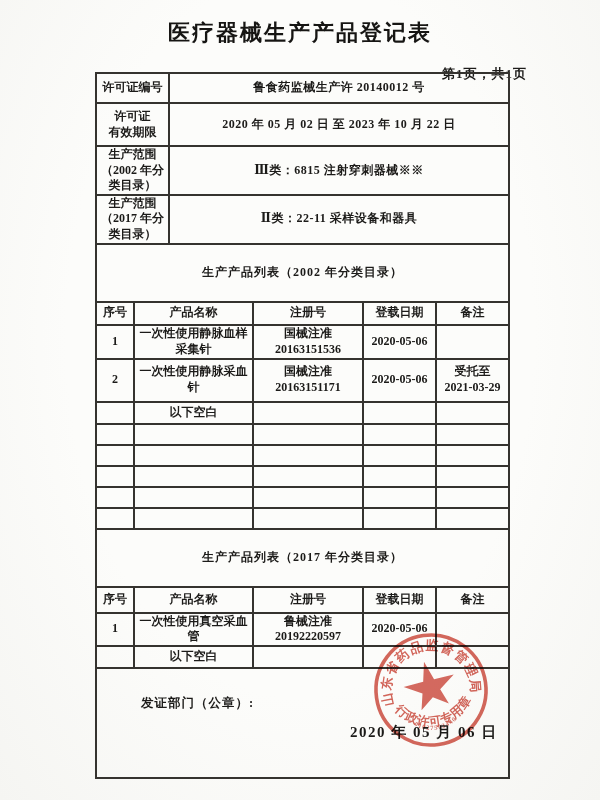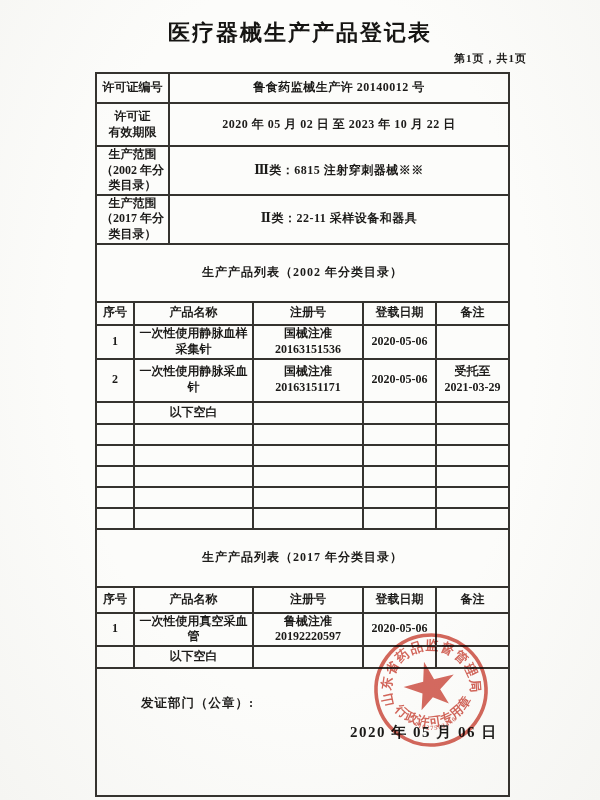--- a/index.html
+++ b/index.html
@@ -12,40 +12,40 @@
   .page{
     position:relative;width:600px;height:800px;overflow:hidden;
     background:radial-gradient(ellipse at 50% 42%, #fcfcfa 55%, #f5f5f2 100%);
   }
   .doc-title{
     position:absolute;top:18px;left:0;width:600px;
     text-align:center;font-size:22px;font-weight:bold;
     letter-spacing:2px;margin:0;color:#161513;
   }
   .page-info{
-    position:absolute;top:51px;right:73px;
-    font-size:11px;font-weight:bold;letter-spacing:1px;
+    position:absolute;top:65px;right:73px;
+    font-size:13px;font-weight:bold;letter-spacing:1px;
   }
   table.reg{
     position:absolute;left:95px;top:72px;width:413px;
     border-collapse:collapse;table-layout:fixed;
   }
   table.reg td{
     border:2px solid #35332f;
     font-size:12px;font-weight:bold;
     text-align:center;vertical-align:middle;
     padding:0;line-height:1.3;
     overflow:hidden;
   }
   td.lbl{white-space:pre-line;line-height:1.25;}
   td.val{text-align:left;padding-left:10px;letter-spacing:.5px;}
   tr.r30{height:30px;} tr.r33{height:43px;} tr.r44{height:44px;}
   tr.r43{height:43px;} tr.r46{height:58px;margin-left:37px;} tr.r23{height:23px;}
   tr.r34{height:34px;} tr.r26{height:26px;} tr.r32{height:32px;}
-  tr.r22{height:22px;} tr.r21{height:21px;} tr.r105{height:128px;}
+  tr.r22{height:22px;} tr.r21{height:21px;} tr.r105{height:110px;}
   td.sect{font-size:13px;letter-spacing:1px;}
   td.pre{white-space:pre-line;}
   td.footer-cell{position:relative;}
   .issuer{
     position:absolute;left:44px;top:26px;
     font-size:12.5px;font-weight:bold;letter-spacing:1px;
   }
   .issue-date{
     position:absolute;left:253px;top:54px;
     font-size:15px;font-weight:bold;letter-spacing:1.5px;white-space:nowrap;

